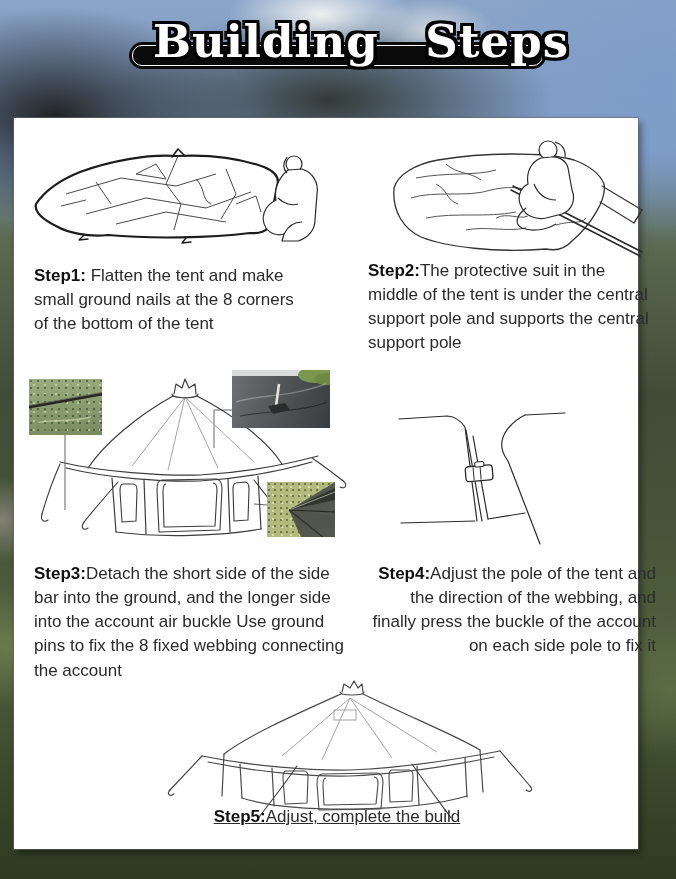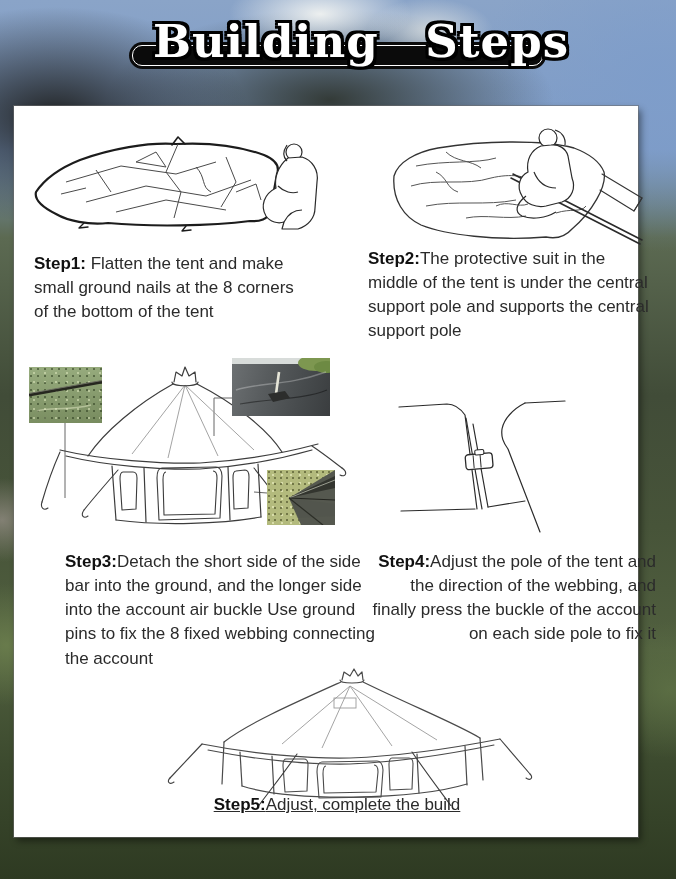--- a/index.html
+++ b/index.html
@@ -18,34 +18,34 @@
       linear-gradient(180deg,#8aa4c8 0%,#7d9bc6 17%,#5c6a52 27%,#414c38 45%,#475439 60%,#51603f 74%,#3c4a2e 87%,#2e3a22 100%);
   }
   .title-wrap{position:absolute;left:0;top:0;width:676px;height:100px;}
   .pill{position:absolute;left:129px;top:42px;width:417px;height:27px;background:#0b0b0b;border-radius:14px;}
   .pill::after{content:"";position:absolute;inset:3px;border:1.6px solid #ffffff;border-radius:10px;}
   .title-text{position:absolute;left:0;right:0;top:19px;margin:0;text-align:center;
     font-family:"DejaVu Serif",serif;font-weight:bold;font-size:45px;line-height:1;
     color:#ffffff;word-spacing:30px;letter-spacing:1px;
     text-shadow:-3px -3px 0 #000,3px -3px 0 #000,-3px 3px 0 #000,3px 3px 0 #000,
       -3px 0 0 #000,3px 0 0 #000,0 -3px 0 #000,0 3px 0 #000,-2px -2px 0 #000,2px 2px 0 #000;padding-left:46px;}
-  .panel{position:absolute;left:14px;top:106px;width:624px;height:731px;background:#ffffff;
+  .panel{position:absolute;left:14px;top:118px;width:624px;height:731px;background:#ffffff;
     box-shadow:0 0 0 1px rgba(110,110,110,.55), 3px 4px 7px rgba(0,0,0,.45);}
   .illus{position:absolute;}
   .illus svg{display:block;}
   .i1{left:12px;top:16px;width:310px;height:124px;}
   .i2{left:362px;top:10px;width:284px;height:136px;}
   .i3{left:8px;top:246px;width:325px;height:190px;}
   .i4{left:375px;top:285px;width:210px;height:150px;}
   .i5{left:148px;top:560px;width:375px;height:140px;}
   .step-text{position:absolute;margin:0;font-size:17px;line-height:1.42;color:#2b2b2b;}
   .step-text b{color:#111;font-weight:bold;}
   .t1{left:20px;top:146px;width:276px;}
   .t2{left:354px;top:141px;width:282px;}
-  .t3{left:20px;top:444px;width:316px;margin-left:31px;}
+  .t3{left:20px;top:444px;width:316px;}
   .t4{left:354px;top:444px;width:288px;text-align:right;}
   .t5{left:0;top:687px;width:646px;text-align:center;text-decoration:underline;}
   .inset{position:absolute;overflow:hidden;}
   .inset svg{display:block;position:absolute;inset:0;}
   .grass{background-color:#8ba26e;
     background-image:
       radial-gradient(circle at 2px 2px, rgba(44,60,30,.55) 1px, transparent 1.5px),
       radial-gradient(circle at 5px 6px, rgba(222,232,190,.55) .9px, transparent 1.3px),
       linear-gradient(175deg, rgba(255,255,255,.12), rgba(0,0,0,.14));
     background-size:7px 7px,11px 9px,100% 100%;}

